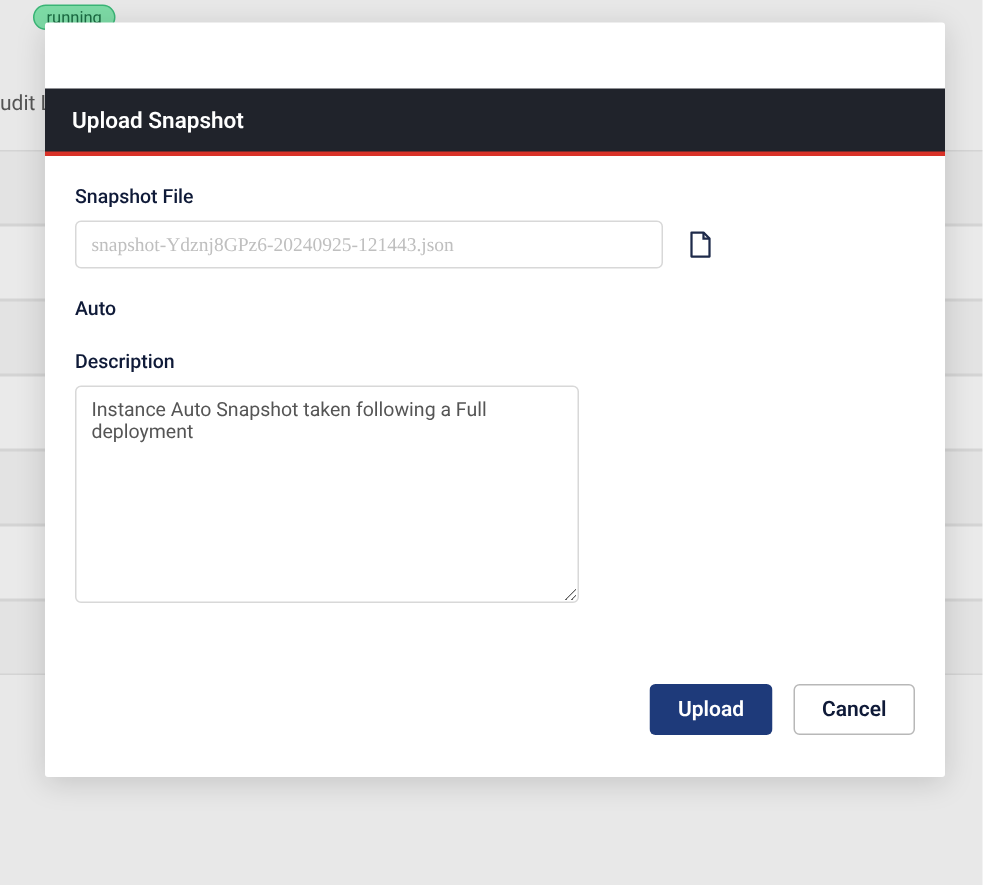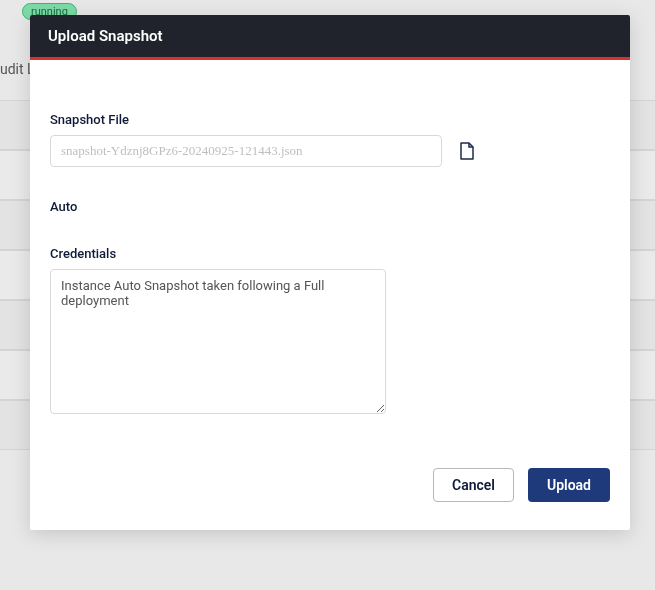--- a/index.html
+++ b/index.html
@@ -49,32 +49,32 @@
       box-shadow: 0 4px 20px rgba(0,0,0,0.15);
       overflow: hidden;
     }
     .modal-header {
       background: #20232b;
       color: #fff;
       padding: 12px 18px;
       font-weight: 600;
       font-size: 15px;
       border-bottom: 3px solid #d93228;
+      margin-top: 44px;
     }
     .modal-body {
       padding: 20px 20px 30px 20px;
     }
     .form-group { margin-bottom: 20px; }
     .form-label {
       display: block;
       color: #0f1a38;
       font-size: 13px;
       font-weight: 500;
       margin-bottom: 8px;
-      margin-top: 32px;
     }
     .file-row {
       display: flex;
       align-items: center;
       gap: 18px;
     }
     .text-input {
       width: 392px;
       padding: 7px 10px;
       border: 1px solid #d8d8d8;
@@ -159,23 +159,23 @@
         </span>
       </div>
     </div>
 
 
     <div class="form-group">
       <label class="form-label">Auto</label>
     </div>
 
     <div class="form-group">
-      <label class="form-label">Credentials</label>
+      <label class="form-label">Description</label>
       <textarea class="textarea" style="">Instance Auto Snapshot taken following a Full deployment</textarea>
     </div>
 
   </div>
 
   <div class="modal-footer">
+    <button class="btn btn-primary">Upload</button>
     <button class="btn btn-secondary">Cancel</button>
-    <button class="btn btn-primary">Upload</button>
   </div>
 </div>
 
 </body></html>

